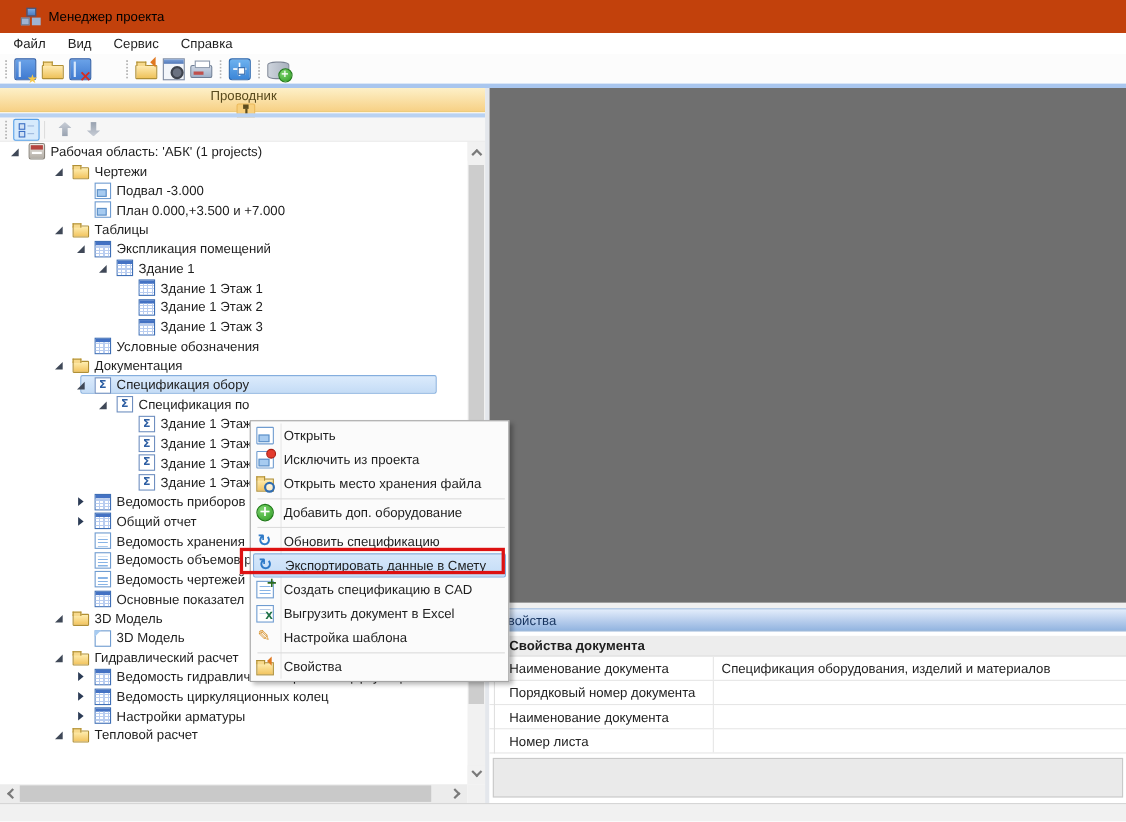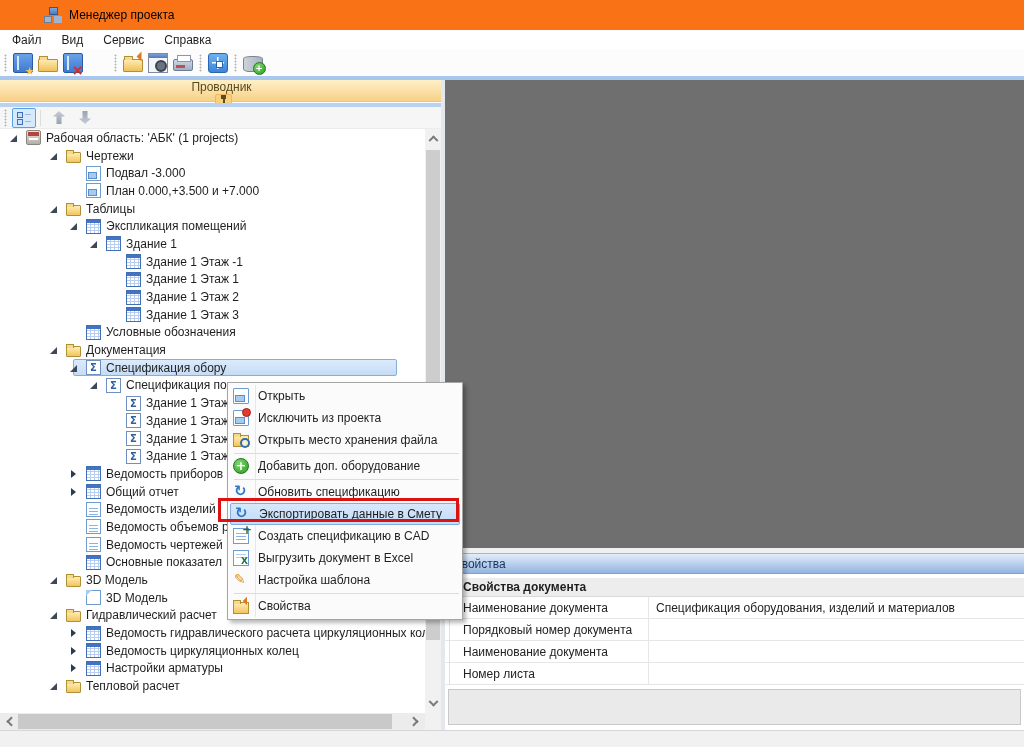--- a/index.html
+++ b/index.html
@@ -1,21 +1,21 @@
 <!DOCTYPE html>
 <html><head>
 <meta charset="utf-8">
 <style>
   html,body{margin:0;padding:0;background:#fff;}
   #app{position:relative;width:1024px;height:747px;background:#fff;overflow:hidden;
        font-family:"Liberation Sans","DejaVu Sans",sans-serif;font-size:12px;color:#1e1e1e;}
   *{box-sizing:border-box;}
 
   
-  .titlebar{position:absolute;left:0;top:0;right:0;height:30px;display:flex;align-items:center;padding-left:44px;background:#f97316;}
+  .titlebar{position:absolute;left:0;top:0;right:0;height:30px;display:flex;align-items:center;padding-left:19px;background:#c2410c;}
   .app-icon{width:17px;height:16px;position:relative;margin-right:8px;}
   .app-icon::before{content:"";position:absolute;left:5px;top:0;width:7px;height:6px;background:linear-gradient(#7aa6e0,#4a7cc0);border:1px solid #35598c;}
   .app-icon::after{content:"";position:absolute;left:0;bottom:0;width:6px;height:5px;background:#9fb4d2;border:1px solid #6d7d94;box-shadow:10px 0 0 0 #9fb4d2;}
   .title-text{color:#000;}
 
   
   .menubar{position:absolute;left:0;top:30px;right:0;height:19px;display:flex;align-items:center;padding-left:2px;background:#fff;}
   .mb-item{padding:0 10px;height:100%;display:flex;align-items:center;cursor:default;}
 
   
@@ -277,25 +277,20 @@
           <span class="tree-label">Экспликация помещений</span>
         </div>
         <div class="tree-row">
           <span class="exp expanded" style="margin-left: 88px;"></span>
           <span class="ti ti-table"></span>
           <span class="tree-label">Здание 1</span>
         </div>
         <div class="tree-row">
           <span class="exp " style="margin-left: 108px;"></span>
           <span class="ti ti-table"></span>
-          <span class="tree-label">Здание 1 Этаж -1</span>
-        </div>
-        <div class="tree-row">
-          <span class="exp " style="margin-left: 108px;"></span>
-          <span class="ti ti-table"></span>
           <span class="tree-label">Здание 1 Этаж 1</span>
         </div>
         <div class="tree-row">
           <span class="exp " style="margin-left: 108px;"></span>
           <span class="ti ti-table"></span>
           <span class="tree-label">Здание 1 Этаж 2</span>
         </div>
         <div class="tree-row">
           <span class="exp " style="margin-left: 108px;"></span>
           <span class="ti ti-table"></span>
@@ -347,21 +342,21 @@
           <span class="tree-label">Ведомость приборов</span>
         </div>
         <div class="tree-row">
           <span class="exp collapsed" style="margin-left: 68px;"></span>
           <span class="ti ti-table"></span>
           <span class="tree-label">Общий отчет</span>
         </div>
         <div class="tree-row">
           <span class="exp " style="margin-left: 68px;"></span>
           <span class="ti ti-doc"></span>
-          <span class="tree-label">Ведомость изделий</span>
+          <span class="tree-label">Ведомость хранения</span>
         </div>
         <div class="tree-row">
           <span class="exp " style="margin-left: 68px;"></span>
           <span class="ti ti-doc"></span>
           <span class="tree-label">Ведомость объемов р</span>
         </div>
         <div class="tree-row">
           <span class="exp " style="margin-left: 68px;"></span>
           <span class="ti ti-doc"></span>
           <span class="tree-label">Ведомость чертежей</span>

